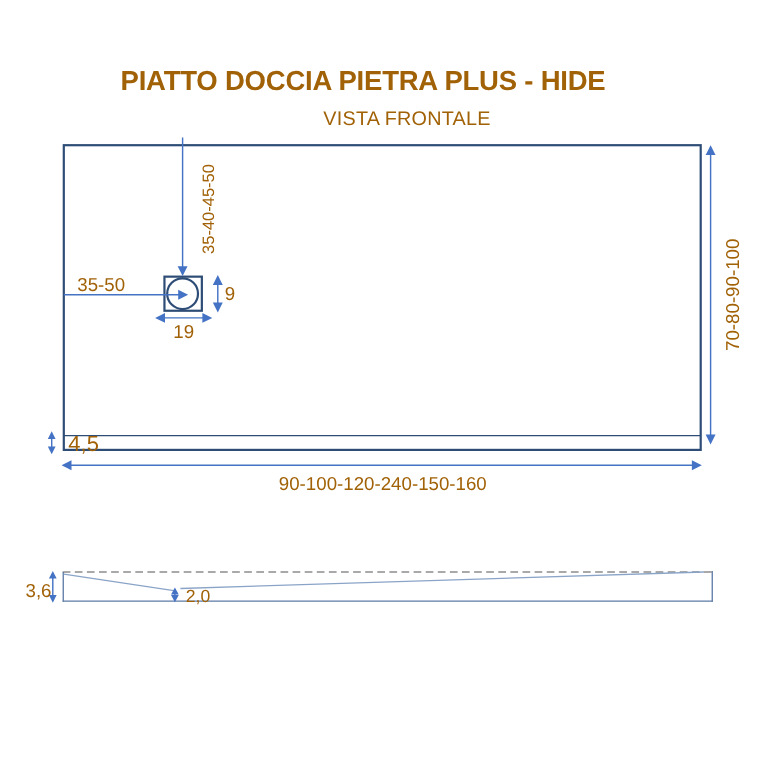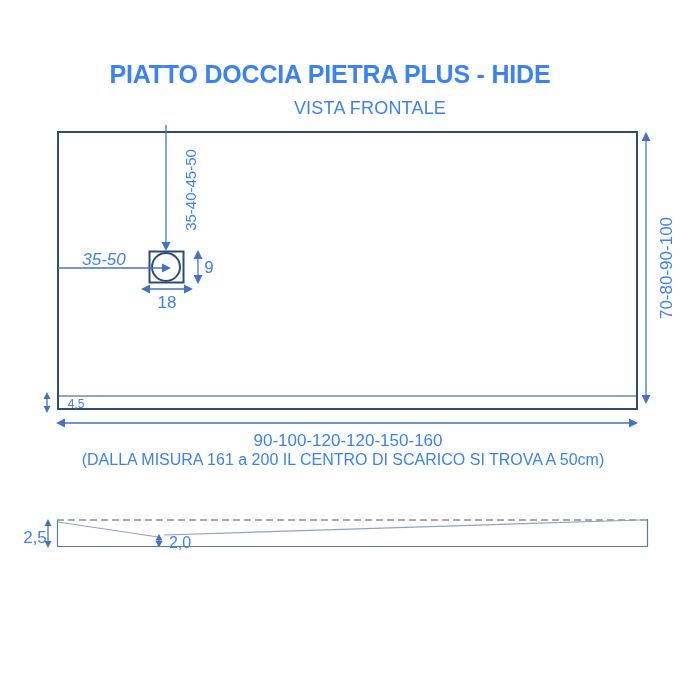--- a/index.html
+++ b/index.html
@@ -1,18 +1,18 @@
 <!DOCTYPE html>
 <html><head>
 <meta charset="utf-8">
 <style>
   html,body{margin:0;padding:0;background:#ffffff;}
   .canvas{
     position:relative;width:700px;height:700px;background:#ffffff;overflow:hidden;
-    font-family:"Liberation Sans", sans-serif;color:#3b82f6;
+    font-family:"Liberation Sans", sans-serif;color:#a16207;
   }
   .lbl{position:absolute;white-space:nowrap;transform:translate(-50%,-50%);line-height:1;}
   .lbl.rot{transform:translate(-50%,-50%) rotate(-90deg);}
   .title{font-size:25px;font-weight:bold;letter-spacing:-0.2px;}
   .section{font-size:18px;letter-spacing:0.2px;}
   .dim{font-size:17px;}
   .dim-sm{font-size:15px;}
   .note{font-size:16px;}
   svg{position:absolute;left:0;top:0;}
   .outline{stroke:#2e4d76;fill:none;}
@@ -98,32 +98,31 @@
       </g>
     </g>
   </svg>
 
   <div class="lbl title" style="left:330px;top:74px;">PIATTO DOCCIA PIETRA PLUS - HIDE</div>
 
   <div class="lbl section" style="left:370px;top:108px;">VISTA FRONTALE</div>
 
   <div class="lbl dim-sm rot" style="left:190px;top:190px;">35-40-45-50</div>
 
-  <div class="lbl dim" style="left:104px;top:259px;font-style:italic;">35-50</div>
+  <div class="lbl dim" style="left:92px;top:259px;">35-50</div>
 
   <div class="lbl dim" style="left:209px;top:267px;">9</div>
 
-  <div class="lbl dim" style="left:167px;top:302px;">18</div>
+  <div class="lbl dim" style="left:167px;top:302px;">19</div>
 
   <div class="lbl dim rot" style="left:666px;top:268px;">70-80-90-100</div>
 
-  <div class="lbl" style="left:76px;top:404px;font-size:12px;">4,5</div>
+  <div class="lbl" style="left:76px;top:404px;font-size:20px;">4,5</div>
 
-  <div class="lbl dim" style="left:348px;top:440px;">90-100-120-120-150-160</div>
-
-  <div class="lbl note" style="left:343px;top:460px;">(DALLA MISURA 161 a 200 IL CENTRO DI SCARICO SI TROVA A 50cm)</div>
+  <div class="lbl dim" style="left:348px;top:440px;">90-100-120-240-150-160</div>
 
 
-  <div class="lbl dim" style="left:35px;top:537px;">2,5</div>
+
+  <div class="lbl dim" style="left:35px;top:537px;">3,6</div>
 
   <div class="lbl" style="left:180px;top:543px;font-size:16px;">2,0</div>
 
 </div>
 
 </body></html>

